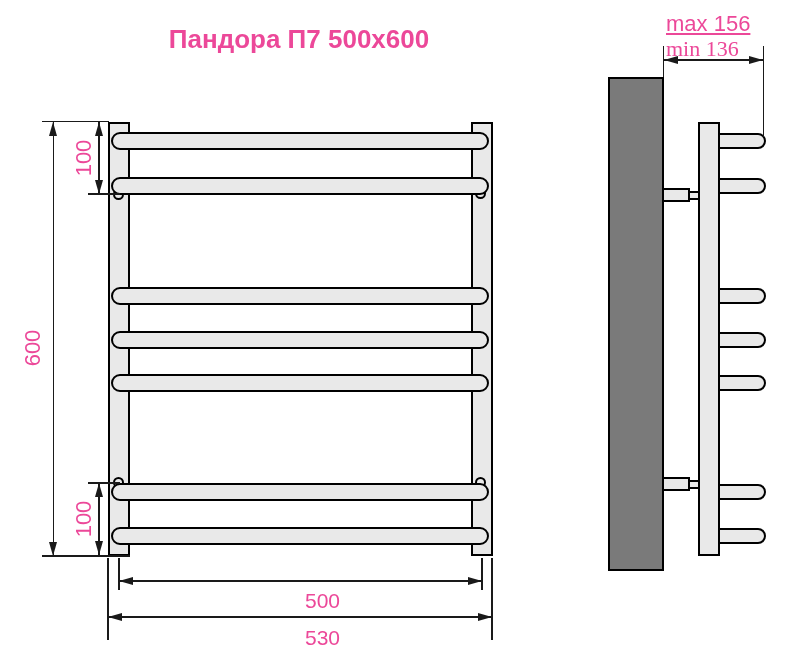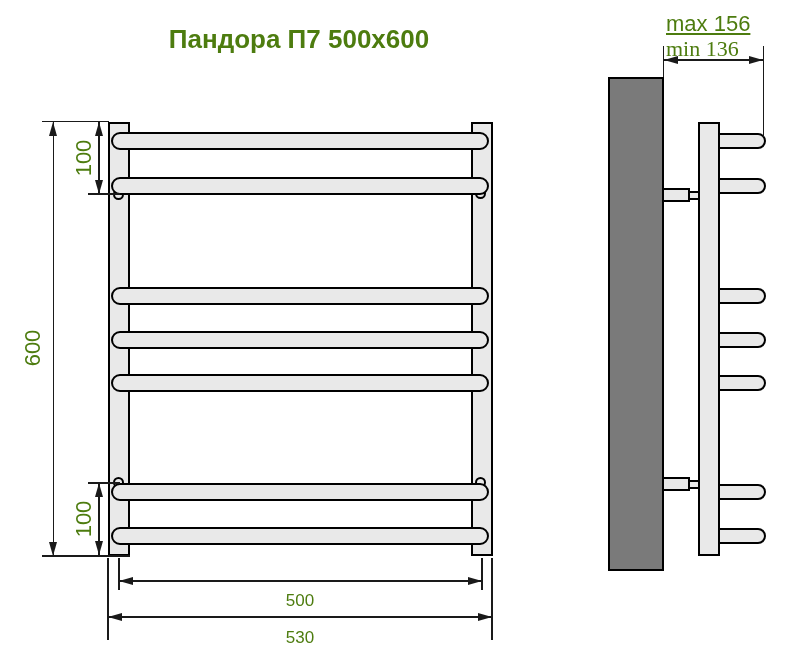--- a/index.html
+++ b/index.html
@@ -8,37 +8,37 @@
     --wall:#7a7a7a;
     --bg:#ffffff;
     --dim:#1a1a1a;
   }
   html,body{margin:0;padding:0;background:var(--bg);}
   #canvas{
     position:relative;
     width:800px;height:648px;
     background:var(--bg);
     font-family:"Liberation Sans", sans-serif;
-    color:#4d7c0f;
+    color:#ec4899;
     overflow:hidden;
   }
   #canvas *{box-sizing:border-box;position:absolute;}
   .title{
     font-size:26px;font-weight:bold;text-align:center;line-height:28px;
     white-space:nowrap;
   }
   .rail{background:var(--tube);border:2px solid var(--outline);}
   .bar{background:var(--tube);border:2px solid var(--outline);border-radius:9px;}
   .sidebar-tube{background:var(--tube);border:2px solid var(--outline);border-radius:0 8px 8px 0;}
   .fitting{width:11px;height:11px;border:2px solid var(--outline);border-radius:50%;background:var(--tube);}
   .wall{background:var(--wall);border:2px solid var(--outline);}
   .bracket{background:var(--tube);border:2px solid var(--outline);}
   .dline{background:var(--dim);}
   .dlabel{font-size:22px;line-height:22px;text-align:center;white-space:nowrap;}
-  .dlabel-lg{font-size:17px;line-height:24px;text-align:center;white-space:nowrap;}
+  .dlabel-lg{font-size:21px;line-height:24px;text-align:right;white-space:nowrap;}
   .rot{transform:rotate(-90deg);transform-origin:center center;}
   .arr{width:0;height:0;}
   .arr-up{border-left:4px solid transparent;border-right:4px solid transparent;border-bottom:14px solid var(--dim);}
   .arr-down{border-left:4px solid transparent;border-right:4px solid transparent;border-top:14px solid var(--dim);}
   .arr-left{border-top:4px solid transparent;border-bottom:4px solid transparent;border-right:14px solid var(--dim);}
   .arr-right{border-top:4px solid transparent;border-bottom:4px solid transparent;border-left:14px solid var(--dim);}
 </style>
 </head>
 <body>
 

